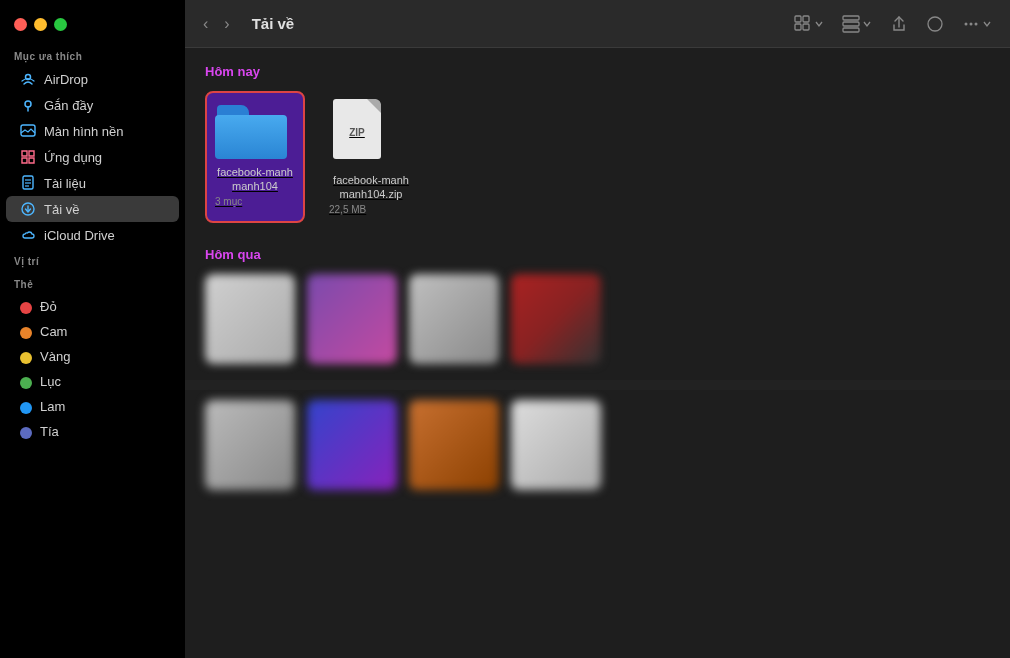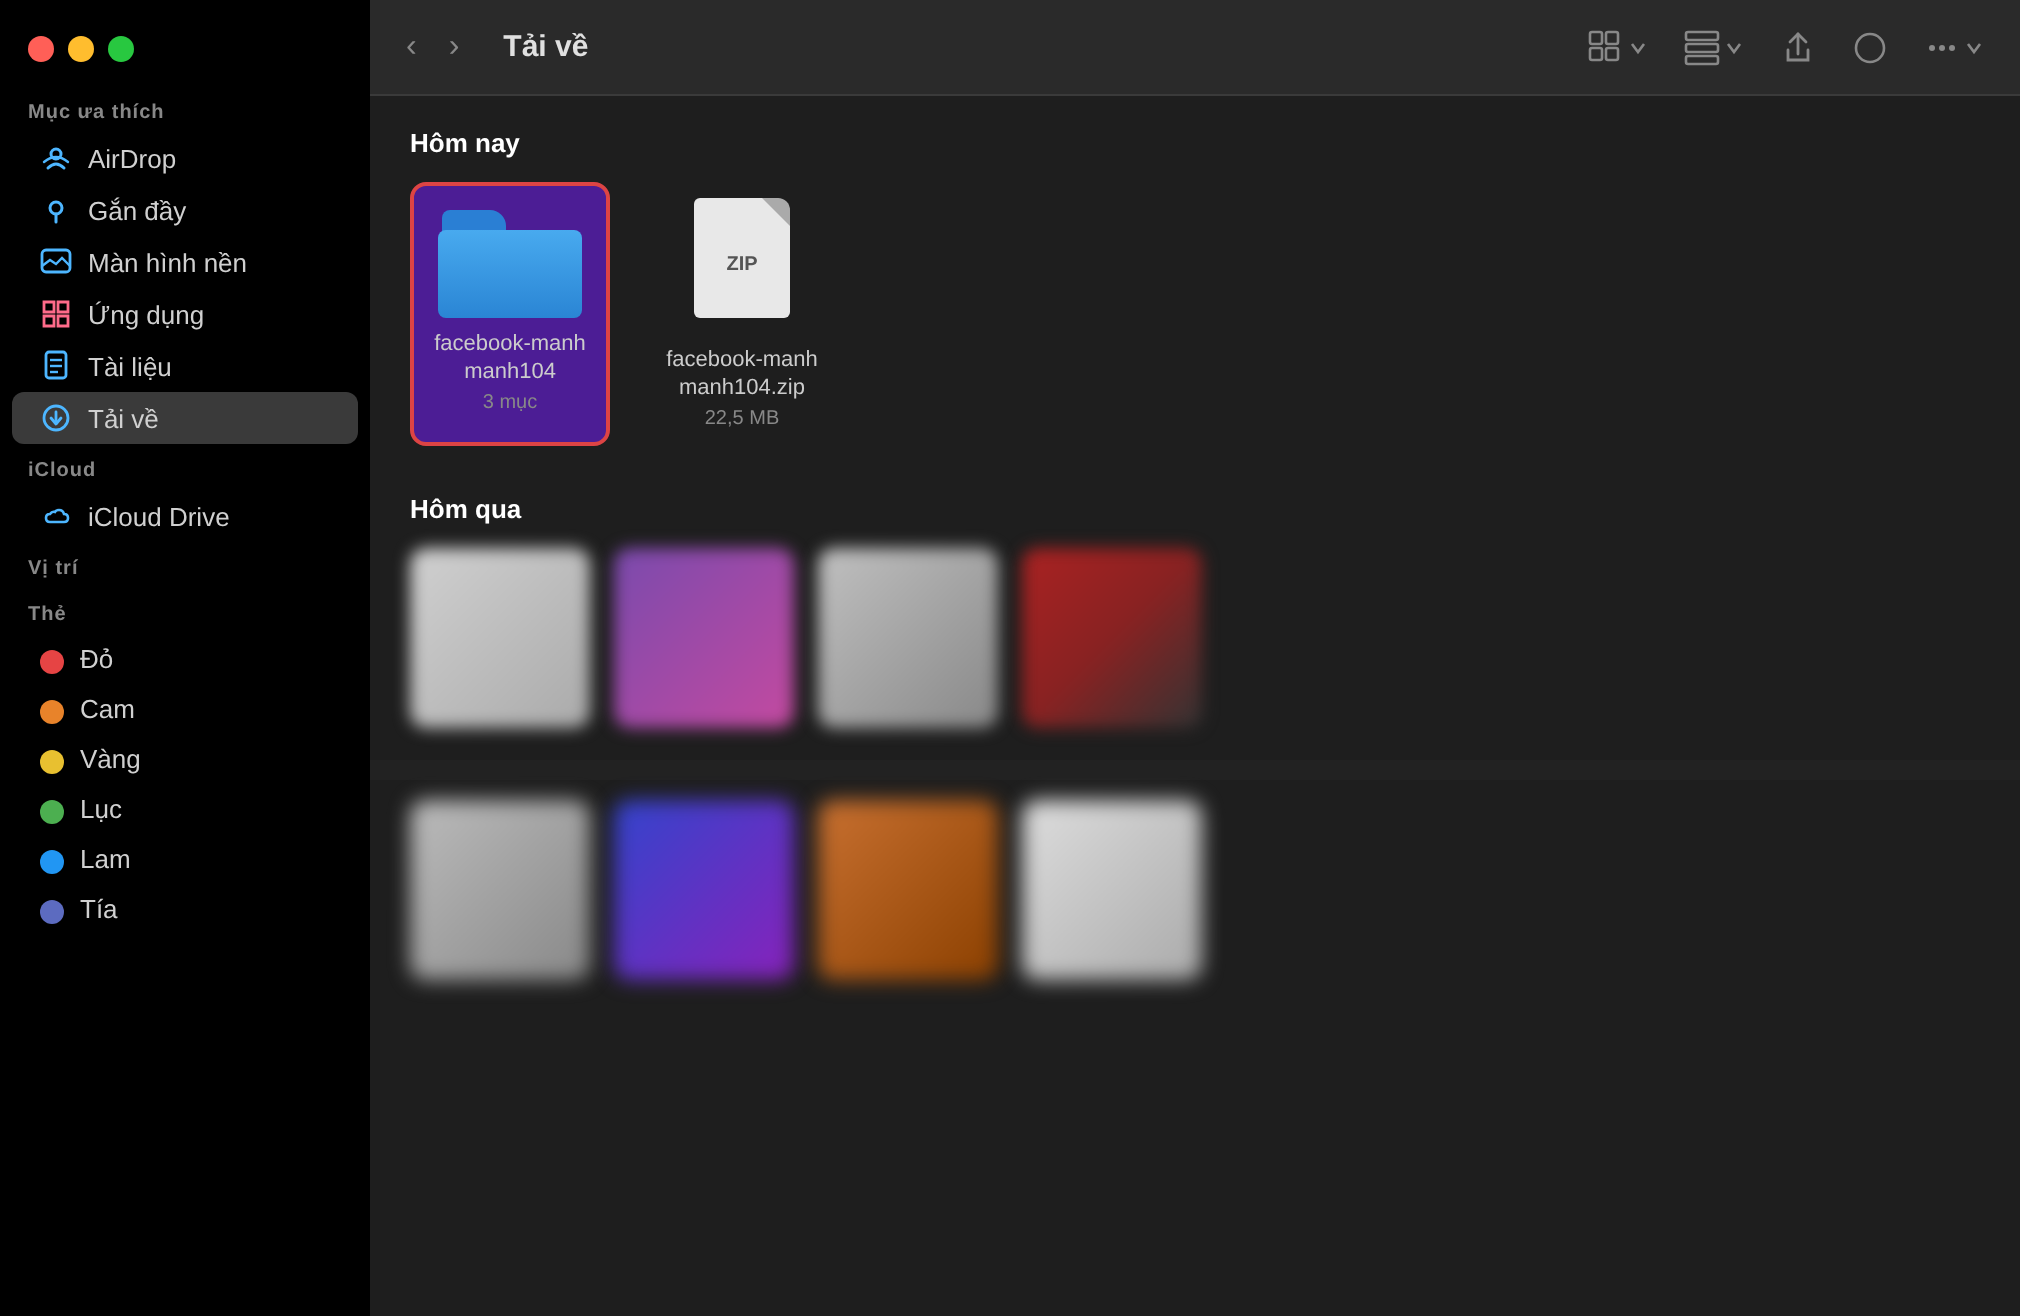--- a/index.html
+++ b/index.html
@@ -144,40 +144,41 @@
     
     .file-area {
       flex: 1;
       padding: 16px 20px;
       overflow-y: auto;
     }
 
     .section-heading {
       font-size: 13px;
       font-weight: 600;
-      color: #ffffff;
+      color: #d946ef;
       margin-bottom: 12px;
     }
 
     .files-grid {
       display: flex;
       gap: 16px;
       flex-wrap: wrap;
       margin-bottom: 24px;
     }
 
     .file-item {
       display: flex;
       flex-direction: column;
-      align-items: center;
+      align-items: flex-start;
       width: 100px;
       padding: 8px;
       border-radius: 8px;
       cursor: pointer;
       position: relative;
+      text-decoration: underline;
     }
 
     .file-item.selected {
       border: 2px solid #d44;
       background: #4c1d95;
     }
 
     .folder-icon {
       width: 72px;
       height: 58px;
@@ -382,21 +383,20 @@
     <div class="sidebar-icon">
       <svg width="16" height="16" viewBox="0 0 16 16">
           <circle cx="8" cy="8" r="6" fill="none" stroke="#4db6ff" stroke-width="1.4"></circle>
           <line x1="8" y1="5" x2="8" y2="10" stroke="#4db6ff" stroke-width="1.4" stroke-linecap="round"></line>
           <polyline points="5.5,8 8,11 10.5,8" fill="none" stroke="#4db6ff" stroke-width="1.4" stroke-linecap="round" stroke-linejoin="round"></polyline>
         </svg>
     </div>
     <span>Tải về</span>
   </div>
 
-  <div class="section-label">iCloud</div>
   <div class="sidebar-item">
     <div class="sidebar-icon">
       <svg width="16" height="16" viewBox="0 0 16 16">
           <path d="M12 11 Q14 11 14 9 Q14 7 12 7 Q11.5 5 9.5 5 Q8 5 7.5 6 Q6 5.5 5 7 Q3 7 3 9 Q3 11 5 11 Z" fill="none" stroke="#4db6ff" stroke-width="1.3"></path>
         </svg>
     </div>
     <span>iCloud Drive</span>
   </div>
 
   <div class="section-label">Vị trí</div>

